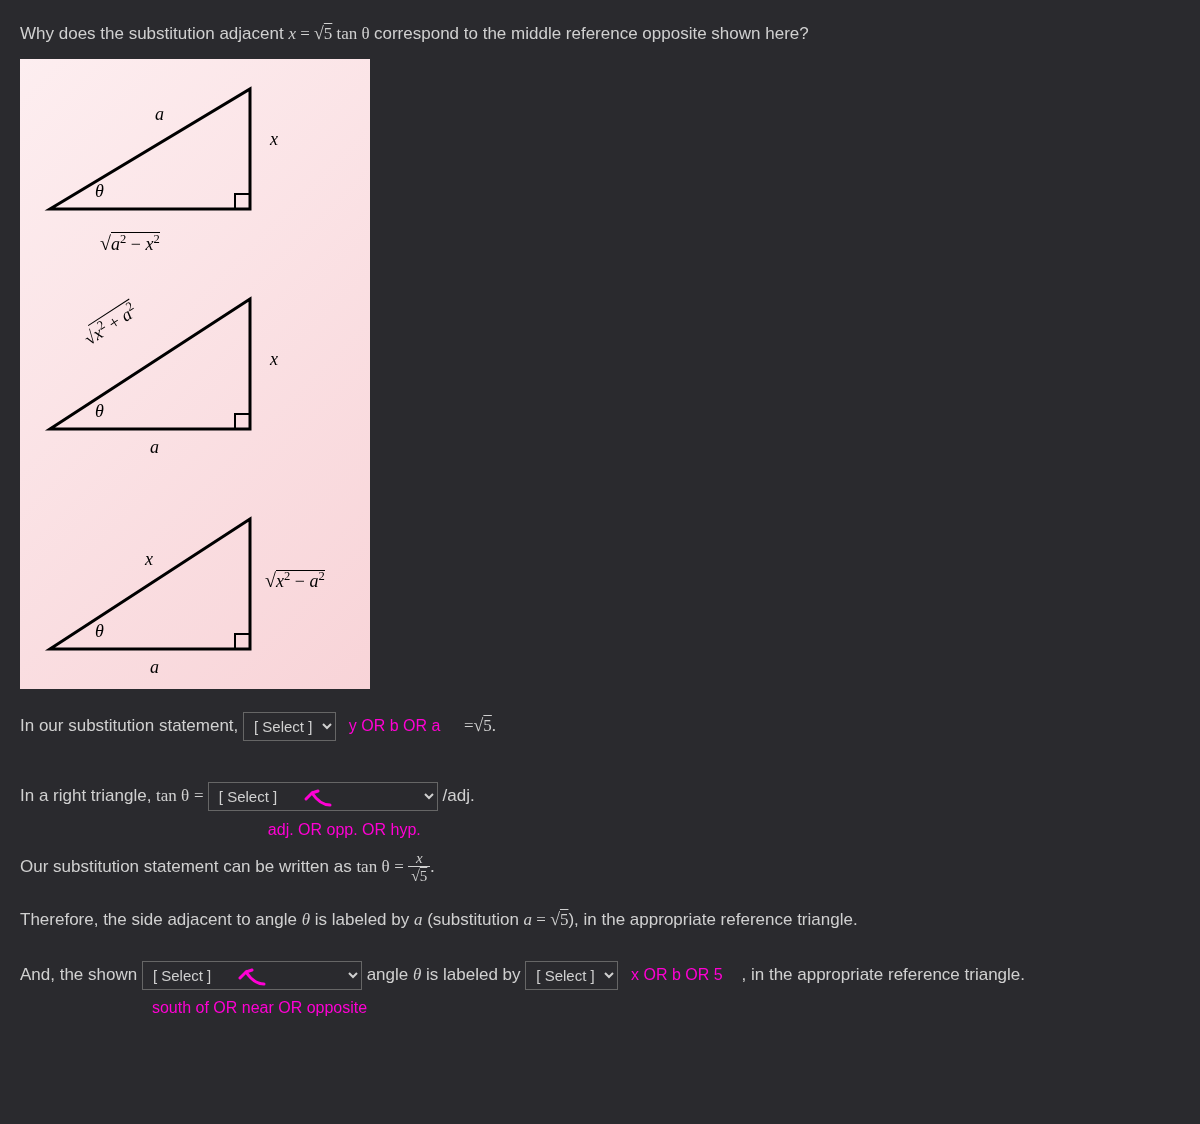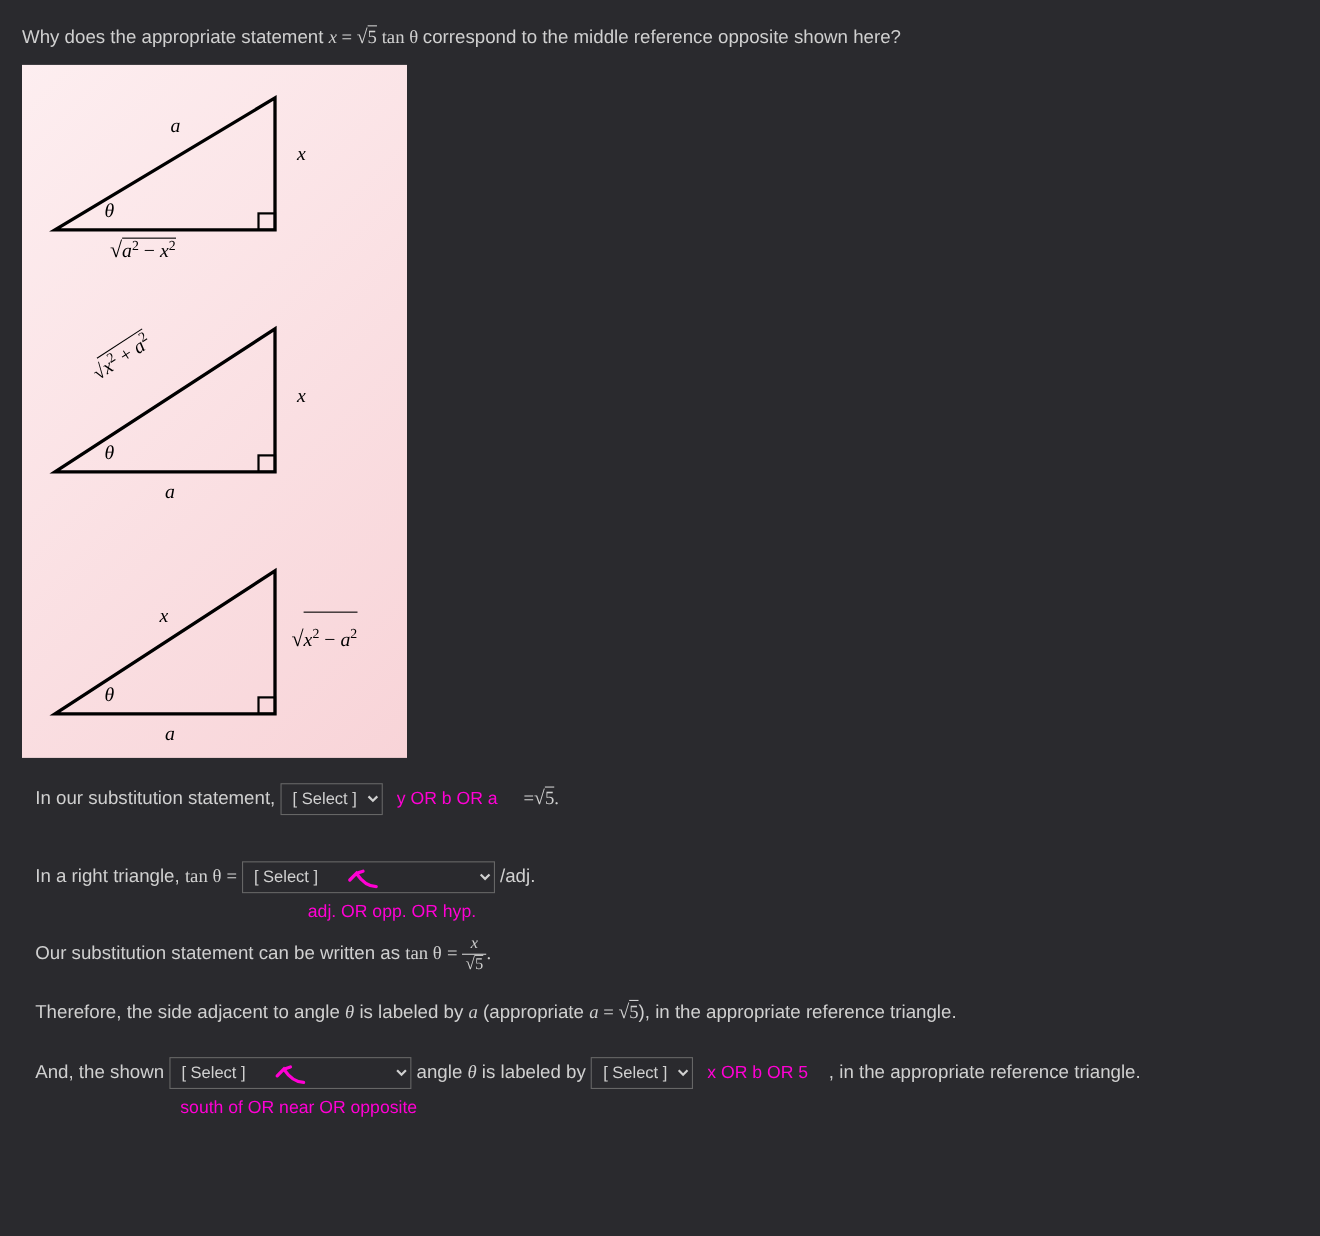--- a/index.html
+++ b/index.html
@@ -26,21 +26,21 @@
     position: absolute;
   }
   .tri-label {
     position: absolute;
     font-family: Georgia, serif;
     font-style: italic;
     font-size: 18px;
     color: #000;
   }
   .line {
-    margin: 18px 12px;
+    margin: 18px 0;
     line-height: 1.8;
   }
   .math {
     font-family: Liberation Serif, serif;
     text-align: right;
   }
   .italic { font-style: italic; }
   .sqrt-sym { font-size: 1.05em; }
   .overline {
     text-decoration: overline;
@@ -86,58 +86,58 @@
   }
   .arrow-svg {
     vertical-align: middle;
   }
   .sup { font-size: 0.7em; vertical-align: super; }
 </style>
 </head>
 <body>
 
 <div class="question-text">
-  <span>Why does the appropriate statement </span>
+  <span>Why does the substitution adjacent </span>
   <span class="math">
     <span class="italic">x</span> = <span class="sqrt-sym">√</span><span class="overline">5</span> <span>tan θ</span>
   </span>
   <span> correspond to the middle reference opposite shown here?</span>
 </div>
 
 <div class="triangles-panel">
 
   <svg class="tri-svg" style="left:20px; top:10px;" width="230" height="150">
     <polygon points="10,140 210,140 210,20" fill="none" stroke="#000" stroke-width="3"></polygon>
     <rect x="195" y="125" width="15" height="15" fill="none" stroke="#000" stroke-width="2"></rect>
   </svg>
   <span class="tri-label" style="left:135px; top:45px;">a</span>
   <span class="tri-label" style="left:250px; top:70px;">x</span>
   <span class="tri-label" style="left:75px; top:122px;">θ</span>
-  <span class="tri-label" style="left:80px; top:157px; font-style:normal;">
+  <span class="tri-label" style="left:80px; top:173px; font-style:normal;">
     <span style="font-size:20px;">√</span><span style="border-top:1.5px solid #000; padding-top:1px;"><i>a</i><span class="sup">2</span> − <i>x</i><span class="sup">2</span></span>
   </span>
 
   <svg class="tri-svg" style="left:20px; top:220px;" width="230" height="160">
     <polygon points="10,150 210,150 210,20" fill="none" stroke="#000" stroke-width="3"></polygon>
     <rect x="195" y="135" width="15" height="15" fill="none" stroke="#000" stroke-width="2"></rect>
   </svg>
   <span class="tri-label" style="left:72px; top:268px; font-style:normal; transform:rotate(-33deg); transform-origin:left bottom;">
     <span style="font-size:18px;">√</span><span style="border-top:1.5px solid #000; padding-top:1px;"><i>x</i><span class="sup">2</span> + <i>a</i><span class="sup">2</span></span>
   </span>
   <span class="tri-label" style="left:250px; top:290px;">x</span>
   <span class="tri-label" style="left:75px; top:342px;">θ</span>
   <span class="tri-label" style="left:130px; top:378px;">a</span>
 
   <svg class="tri-svg" style="left:20px; top:440px;" width="230" height="160">
     <polygon points="10,150 210,150 210,20" fill="none" stroke="#000" stroke-width="3"></polygon>
     <rect x="195" y="135" width="15" height="15" fill="none" stroke="#000" stroke-width="2"></rect>
   </svg>
   <span class="tri-label" style="left:125px; top:490px;">x</span>
   <span class="tri-label" style="left:245px; top:510px; font-style:normal;">
-    <span style="font-size:20px;">√</span><span style="border-top:1.5px solid #000; padding-top:14px;"><i>x</i><span class="sup">2</span> − <i>a</i><span class="sup">2</span></span>
+    <span style="font-size:20px;">√</span><span style="border-top:1.5px solid #000; padding-top:0;"><i>x</i><span class="sup">2</span> − <i>a</i><span class="sup">2</span></span>
   </span>
   <span class="tri-label" style="left:75px; top:562px;">θ</span>
   <span class="tri-label" style="left:130px; top:598px;">a</span>
 
 </div>
 
 <div class="line">
   <span>In our substitution statement, </span>
   <select class="answer">
     <option>[ Select ]</option>
@@ -169,21 +169,21 @@
   <span>Our substitution statement can be written as </span>
   <span class="math">tan θ</span>
   <span class="math"> = </span>
   <span class="frac">
     <span class="num italic">x</span>
     <span class="den"><span class="sqrt-sym">√</span><span class="overline">5</span></span>
   </span><span class="math">.</span>
 </div>
 
 <div class="line">
-  <span>Therefore, the side adjacent to angle </span><span class="math italic">θ</span><span> is labeled by </span><span class="math italic">a</span><span> (appropriate </span><span class="math italic">a</span><span class="math"> = </span><span class="math"><span class="sqrt-sym">√</span><span class="overline">5</span></span><span>), in the appropriate reference triangle.</span>
+  <span>Therefore, the side adjacent to angle </span><span class="math italic">θ</span><span> is labeled by </span><span class="math italic">a</span><span> (substitution </span><span class="math italic">a</span><span class="math"> = </span><span class="math"><span class="sqrt-sym">√</span><span class="overline">5</span></span><span>), in the appropriate reference triangle.</span>
 </div>
 
 <div class="line" style="margin-top:24px;">
   <span>And, the shown </span>
   <span class="annot-block">
     <select class="answer" style="min-width:220px;">
       <option>[ Select ]</option>
     </select>
     <svg class="arrow-svg" width="40" height="30" style="position:absolute; left:90px; top:-2px;">
       <path d="M 32 26 Q 22 26 14 14 L 8 20 M 14 14 L 20 12" fill="none" stroke="#ff00d4" stroke-width="3" stroke-linecap="round"></path>

